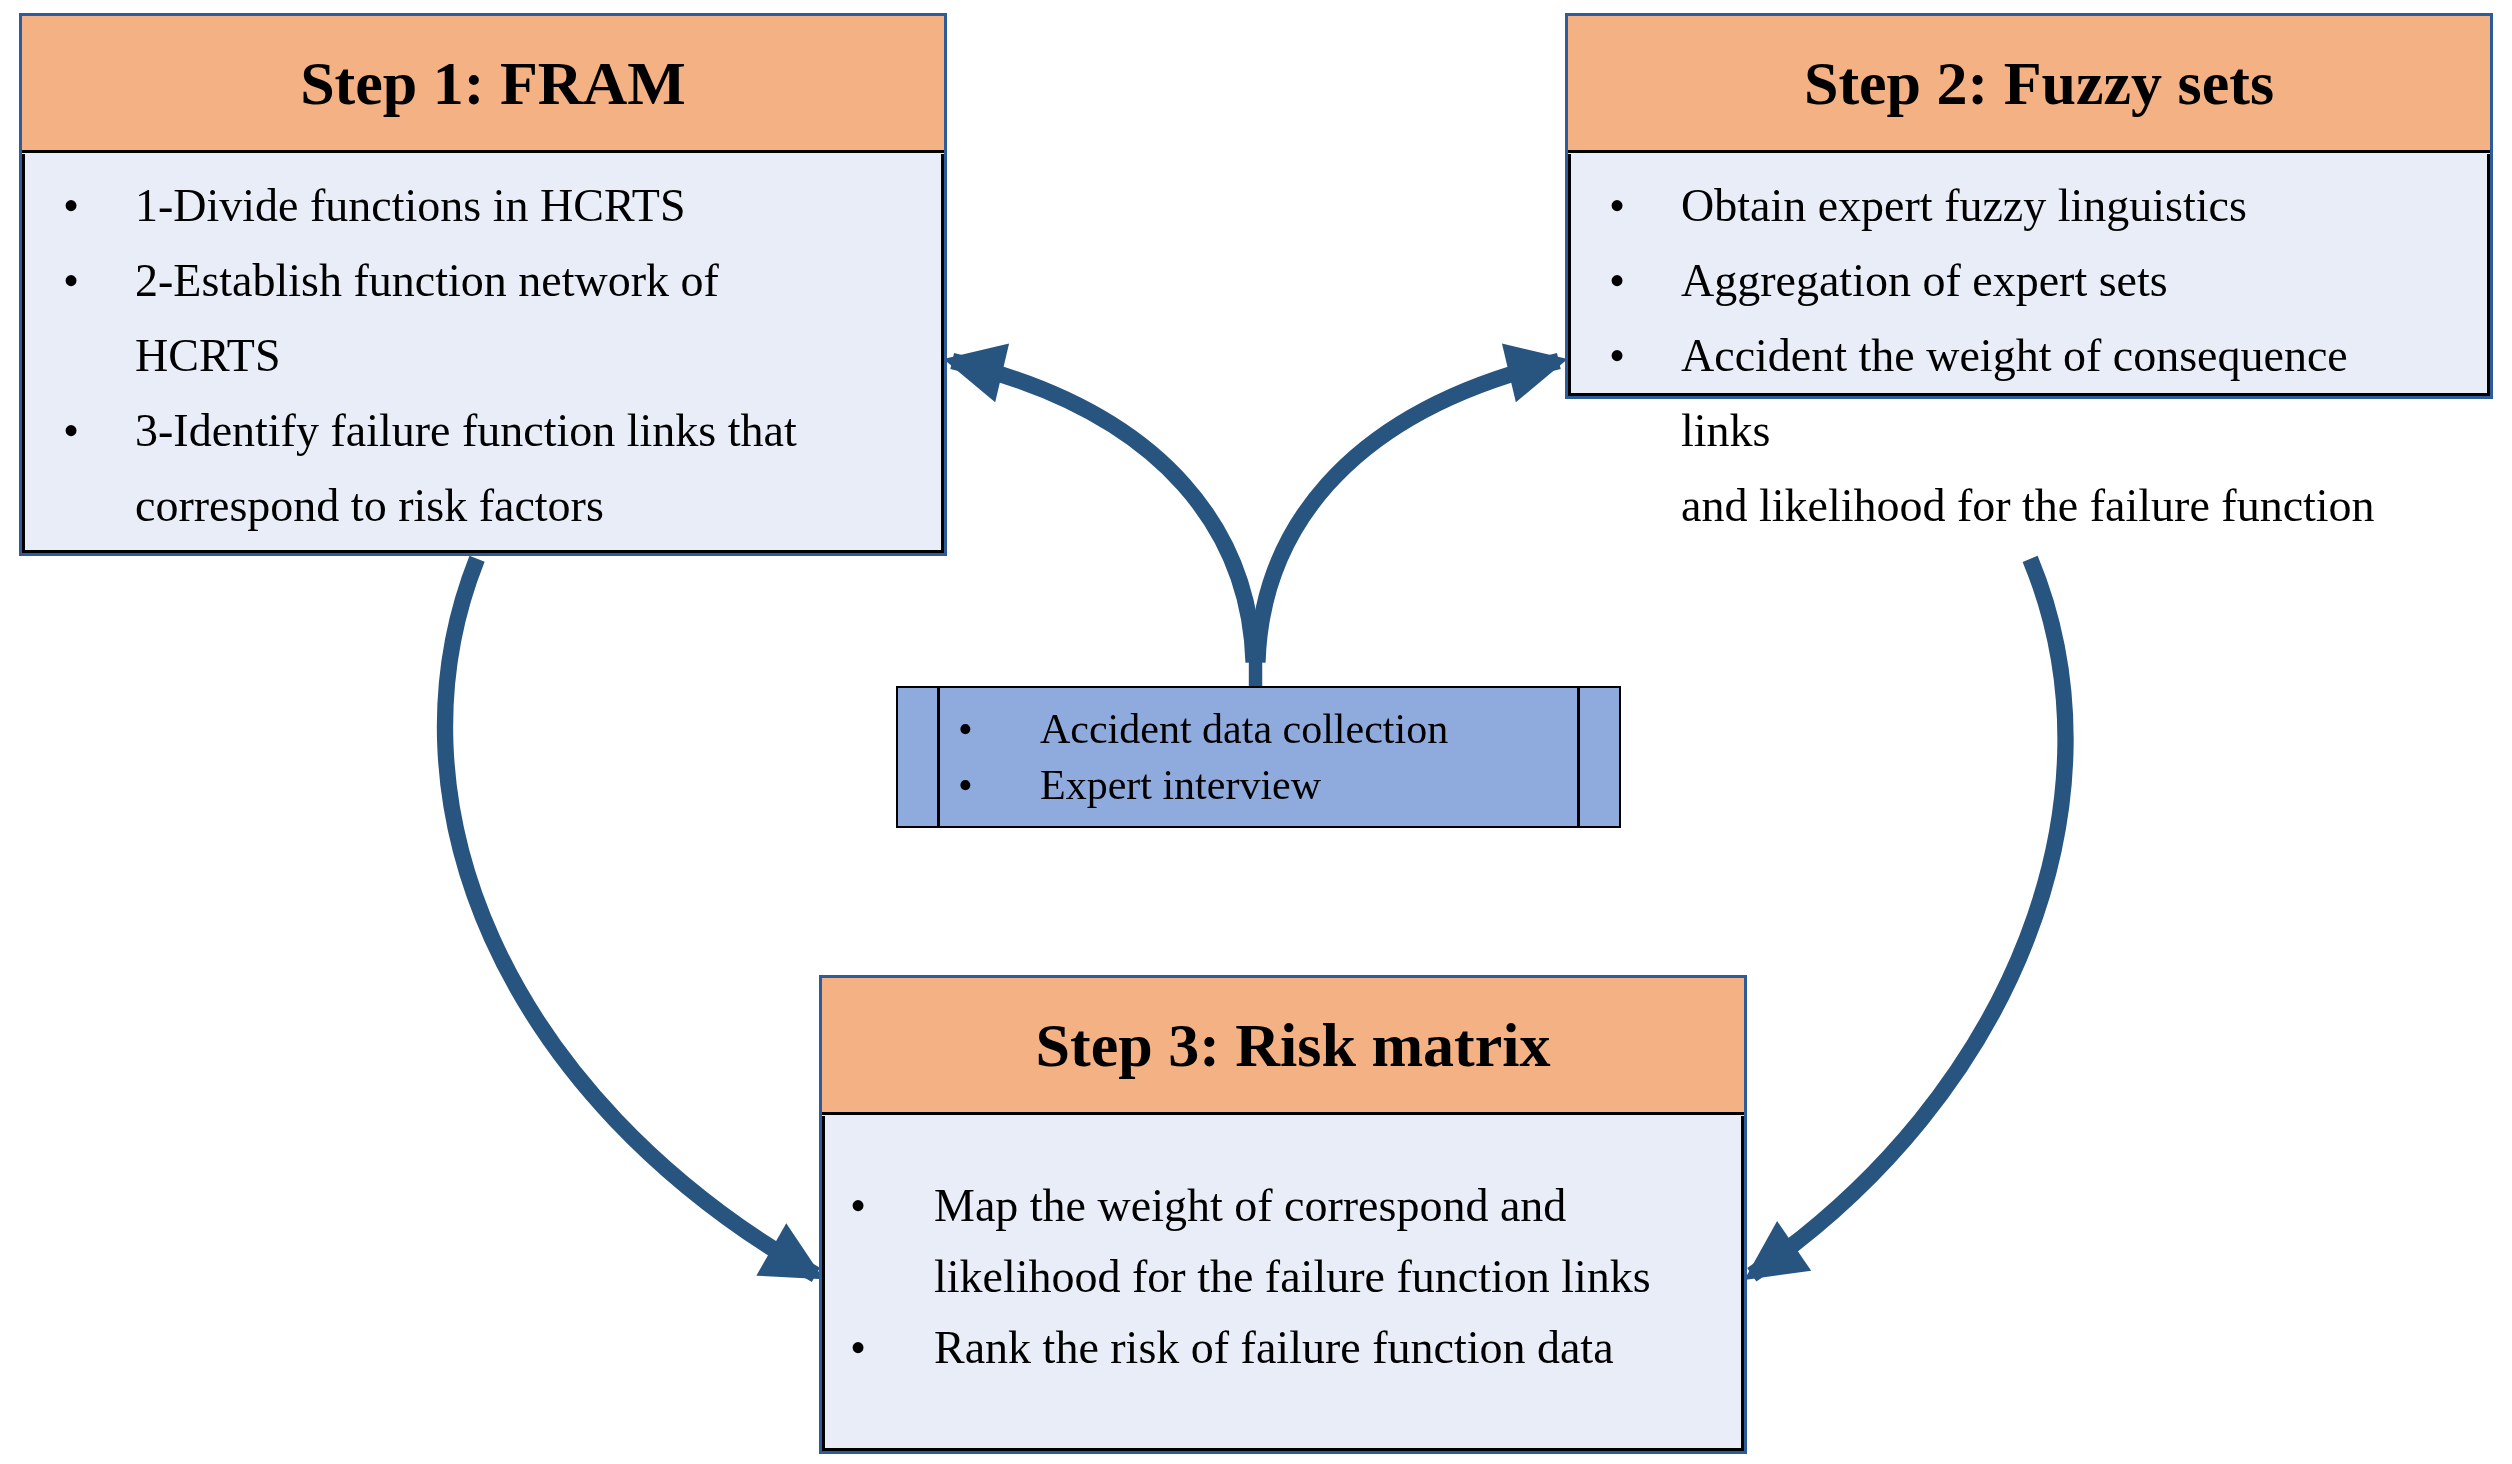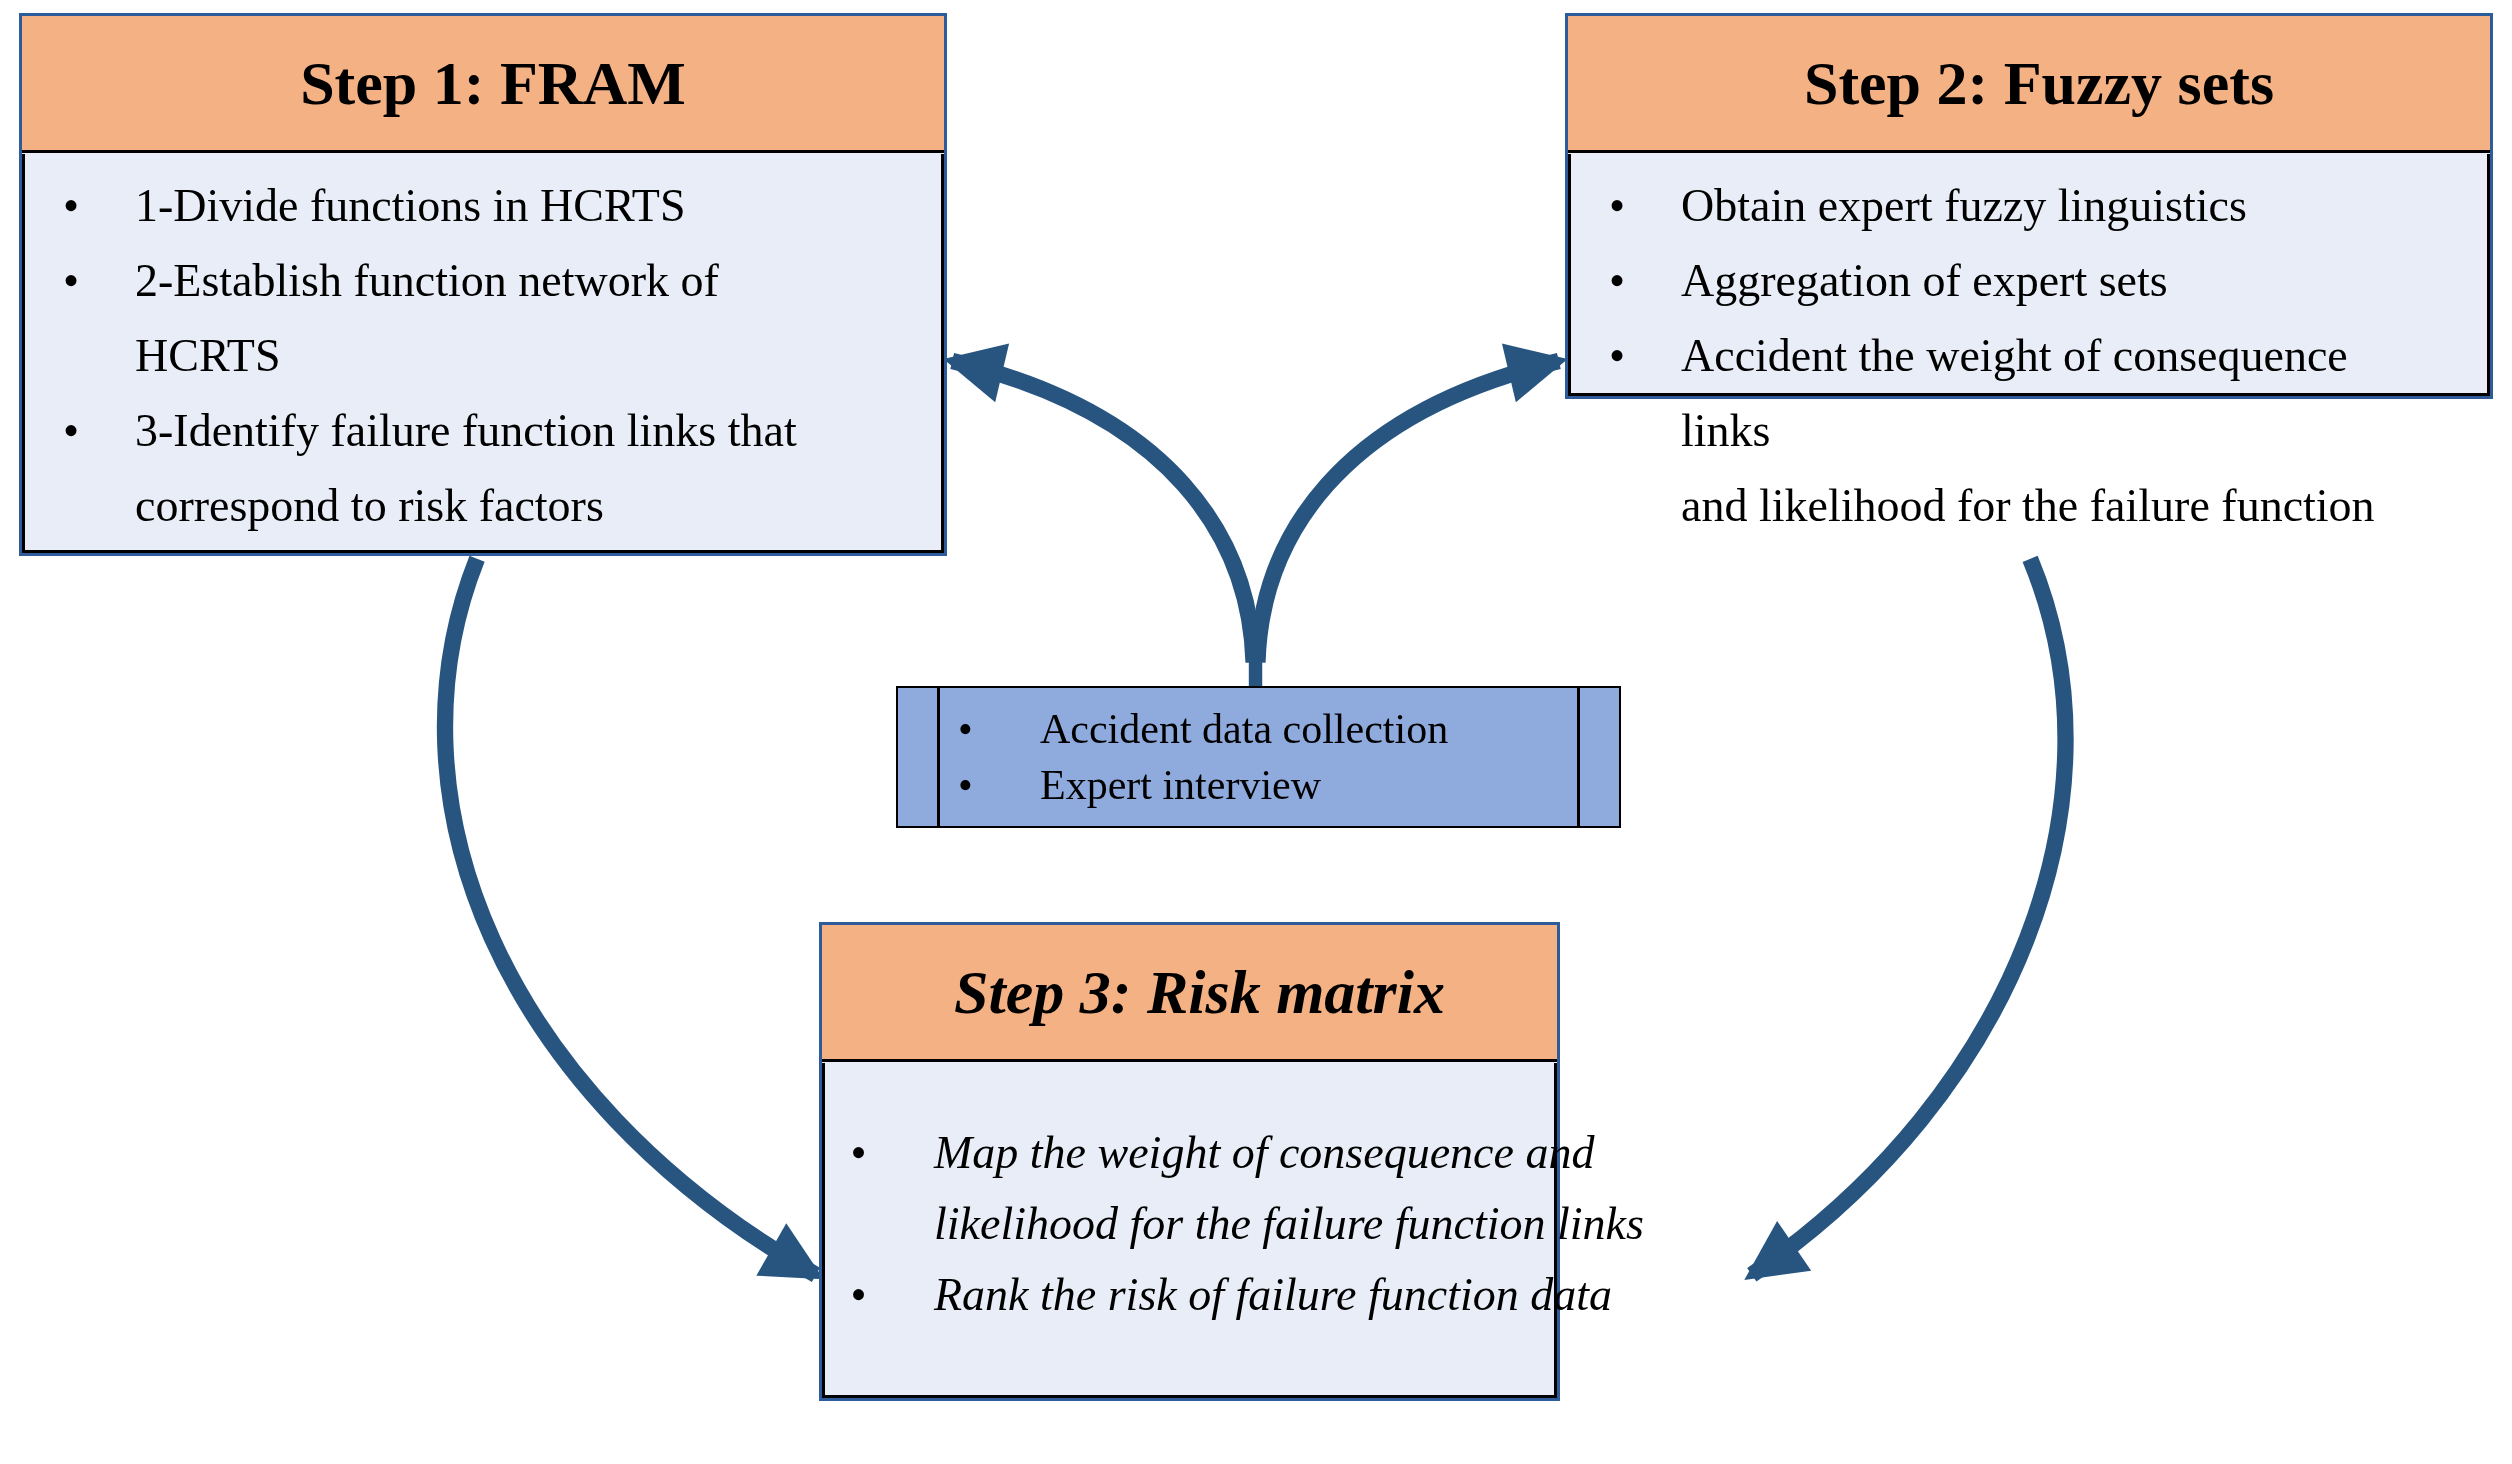--- a/index.html
+++ b/index.html
@@ -145,29 +145,29 @@
         <span class="mark">•</span>
         <span class="line">Accident data collection</span>
       </div>
       <div class="row">
         <span class="mark">•</span>
         <span class="line">Expert interview</span>
       </div>
     </div>
   </div>
 
-  <div class="stepbox s3" style="left:819px;top:922px;width:741px;height:479px;font-style:italic;">
+  <div class="stepbox s3" style="left:819px;top:975px;width:928px;height:479px;">
     <div class="hdr">
       <span>Step 3: Risk matrix</span>
     </div>
     <div class="bod lh74">
       <div class="s3-pad"></div>
       <div class="row">
         <span class="mark">•</span>
-        <span class="line">Map the weight of consequence and</span>
+        <span class="line">Map the weight of correspond and</span>
       </div>
       <div class="row">
         <span class="mark"></span>
         <span class="line">likelihood for the failure function links</span>
       </div>
       <div class="row">
         <span class="mark">•</span>
         <span class="line">Rank the risk of failure function data</span>
       </div>
     </div>

